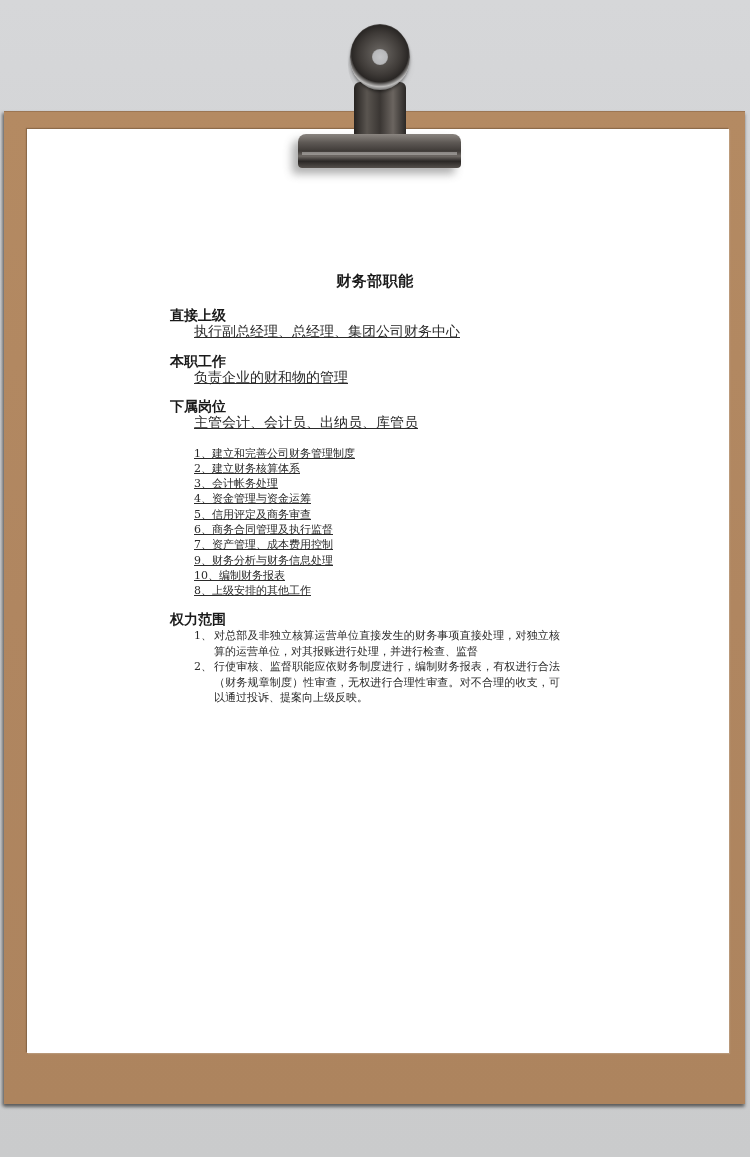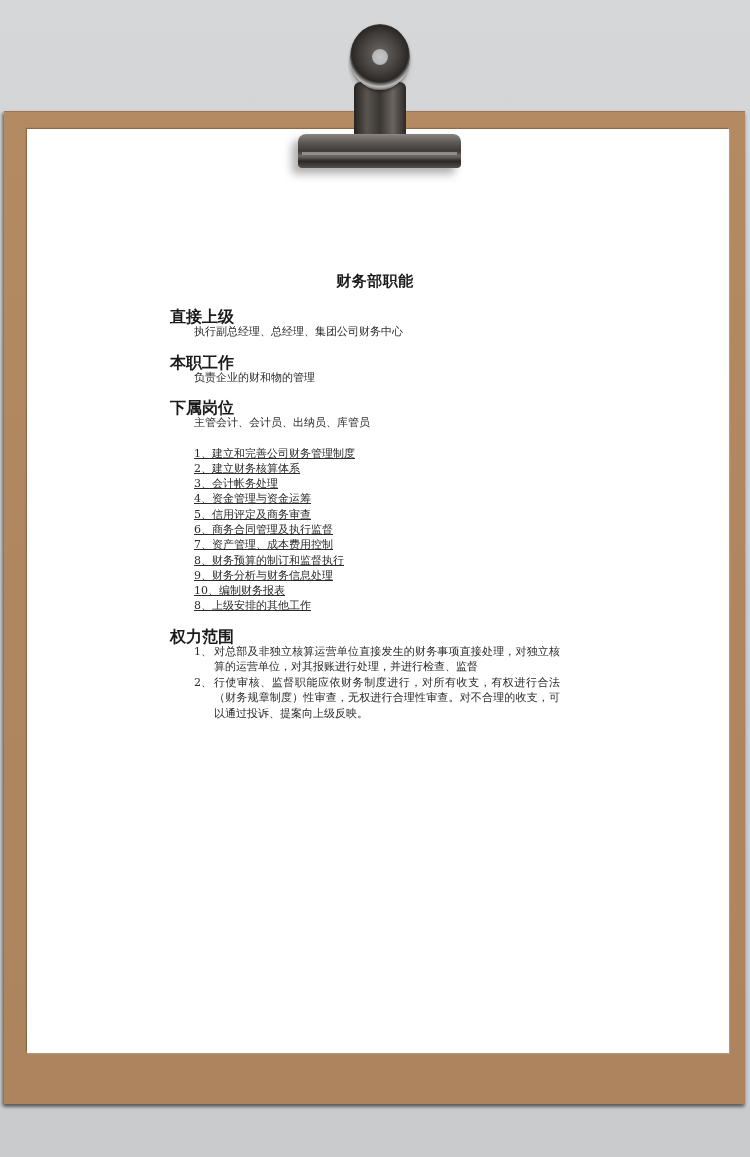--- a/index.html
+++ b/index.html
@@ -67,30 +67,31 @@
       font-family: "DejaVu Sans", "Liberation Sans", sans-serif;
       font-weight: bold;
       font-size: 15px;
       text-align: center;
       width: 410px;
       margin-bottom: 18px;
       letter-spacing: 0.5px;
     }
     .section { margin-bottom: 15px; }
     .section-head {
-      font-family: Liberation Sans, sans-serif;
+      font-family: Liberation Mono, monospace;
       font-weight: bold;
-      font-size: 16px;
+      font-size: 14px;
       line-height: 15px;
     }
     .section-body {
-      font-size: 11px;
+      font-size: 14px;
       line-height: 15.5px;
       padding-left: 24px;
       color: #2a2a2a;
+      text-decoration: underline;
     }
     .duty-list { list-style: none; padding-left: 24px; }
     .duty-list li {
       font-size: 11px;
       line-height: 15.3px;
       color: #2a2a2a;
       text-decoration: underline;
     }
     .power-list { list-style: none; padding-left: 24px; width: 390px; }
     .power-list li {
@@ -137,33 +138,32 @@
 
   <div class="section">
     <ul class="duty-list">
       <li>1、建立和完善公司财务管理制度</li>
       <li>2、建立财务核算体系</li>
       <li>3、会计帐务处理</li>
       <li>4、资金管理与资金运筹</li>
       <li>5、信用评定及商务审查</li>
       <li>6、商务合同管理及执行监督</li>
       <li>7、资产管理、成本费用控制</li>
-      <li>8、财务预算的制订和监督执行</li>
       <li>9、财务分析与财务信息处理</li>
       <li>10、编制财务报表</li>
       <li>8、上级安排的其他工作</li>
     </ul>
   </div>
 
   <div class="section">
     <div class="section-head">权力范围</div>
     <ul class="power-list">
       <li>
         <span class="num">1、</span>
         <span class="txt">对总部及非独立核算运营单位直接发生的财务事项直接处理，对独立核算的运营单位，对其报账进行处理，并进行检查、监督</span>
       </li>
       <li>
         <span class="num">2、</span>
-        <span class="txt">行使审核、监督职能应依财务制度进行，对所有收支，有权进行合法（财务规章制度）性审查，无权进行合理性审查。对不合理的收支，可以通过投诉、提案向上级反映。</span>
+        <span class="txt">行使审核、监督职能应依财务制度进行，编制财务报表，有权进行合法（财务规章制度）性审查，无权进行合理性审查。对不合理的收支，可以通过投诉、提案向上级反映。</span>
       </li>
     </ul>
   </div>
 </div>
 
 </body></html>

